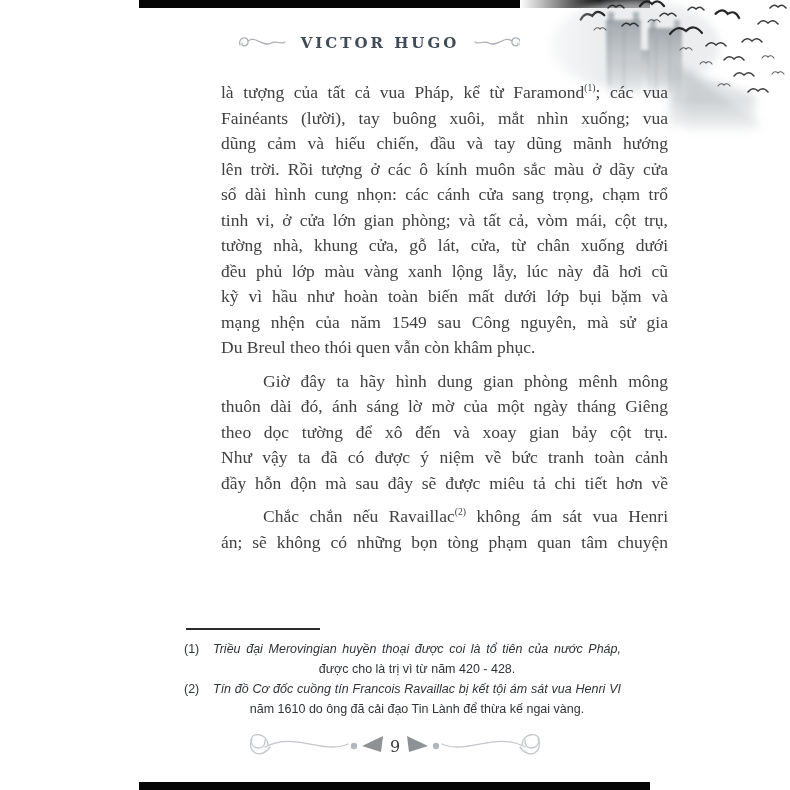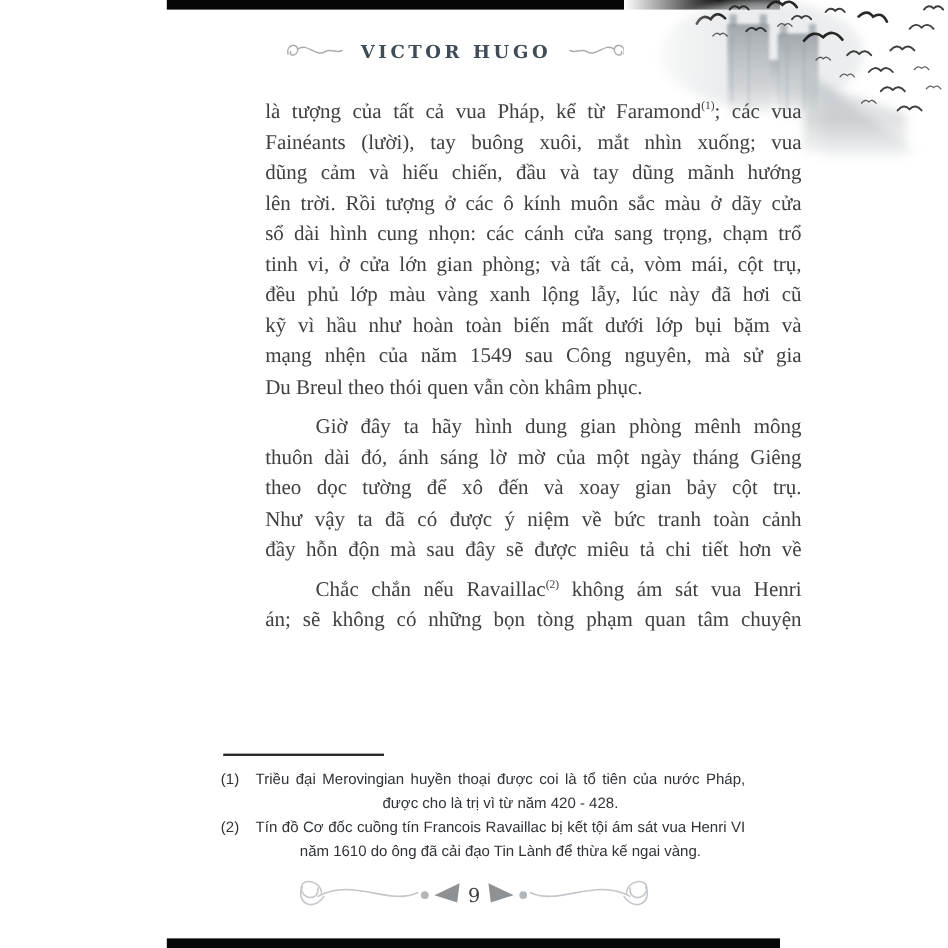--- a/index.html
+++ b/index.html
@@ -31,21 +31,21 @@
   .fn-ref{font-size:0.55em;vertical-align:super;line-height:0;}
 
   
   .fn-sep{position:absolute;left:186px;top:628px;width:134px;border-top:2px solid #2b2b2b;}
   .footnotes{position:absolute;left:184px;top:639px;width:437px;
              font-family:"Liberation Sans", sans-serif;color:#2f3337;}
   .fn{display:flex;}
   .fn-marker{flex:0 0 29px;font-size:12.5px;line-height:20px;}
   .fn-body{flex:1;}
   .fn-line{font-size:12.5px;line-height:20px;text-align:center;}
-  .fn-line.just{text-align:justify;text-align-last:justify;}
+  .fn-line.just{text-align:justify;text-align-last:justify;font-style:italic;}
 
   
   .footer{position:absolute;left:0;top:722px;width:790px;height:46px;
           display:flex;align-items:center;justify-content:center;}
   .pagenum{font-family:"DejaVu Serif", serif;font-size:16px;color:#3a3a3a;
            margin:0 6px;position:relative;top:1px;}
 </style>
 </head>
 <body>
 
@@ -149,20 +149,21 @@
     <rect x="0" y="100" width="270" height="40" fill="url(#fadeB)"></rect>
   </svg>
 
   <div class="body-block">
     <div class="bl"><span>là tượng của tất cả vua Pháp, kể từ Faramond</span><sup class="fn-ref">(1)</sup><span>; các vua</span></div>
     <div class="bl">Fainéants (lười), tay buông xuôi, mắt nhìn xuống; vua</div>
     <div class="bl">dũng cảm và hiếu chiến, đầu và tay dũng mãnh hướng</div>
     <div class="bl">lên trời. Rồi tượng ở các ô kính muôn sắc màu ở dãy cửa</div>
     <div class="bl">sổ dài hình cung nhọn: các cánh cửa sang trọng, chạm trổ</div>
     <div class="bl">tinh vi, ở cửa lớn gian phòng; và tất cả, vòm mái, cột trụ,</div>
+    <div class="bl">tường nhà, khung cửa, gỗ lát, cửa, từ chân xuống dưới</div>
     <div class="bl">đều phủ lớp màu vàng xanh lộng lẫy, lúc này đã hơi cũ</div>
     <div class="bl">kỹ vì hầu như hoàn toàn biến mất dưới lớp bụi bặm và</div>
     <div class="bl">mạng nhện của năm 1549 sau Công nguyên, mà sử gia</div>
     <div class="bl end">Du Breul theo thói quen vẫn còn khâm phục.</div>
     <div class="bl indent gap">Giờ đây ta hãy hình dung gian phòng mênh mông</div>
     <div class="bl">thuôn dài đó, ánh sáng lờ mờ của một ngày tháng Giêng</div>
     <div class="bl">theo dọc tường để xô đến và xoay gian bảy cột trụ.</div>
     <div class="bl">Như vậy ta đã có được ý niệm về bức tranh toàn cảnh</div>
     <div class="bl">đầy hỗn độn mà sau đây sẽ được miêu tả chi tiết hơn về</div>
     <div class="bl indent gap"><span>Chắc chắn nếu Ravaillac</span><sup class="fn-ref">(2)</sup><span> không ám sát vua Henri</span></div>

